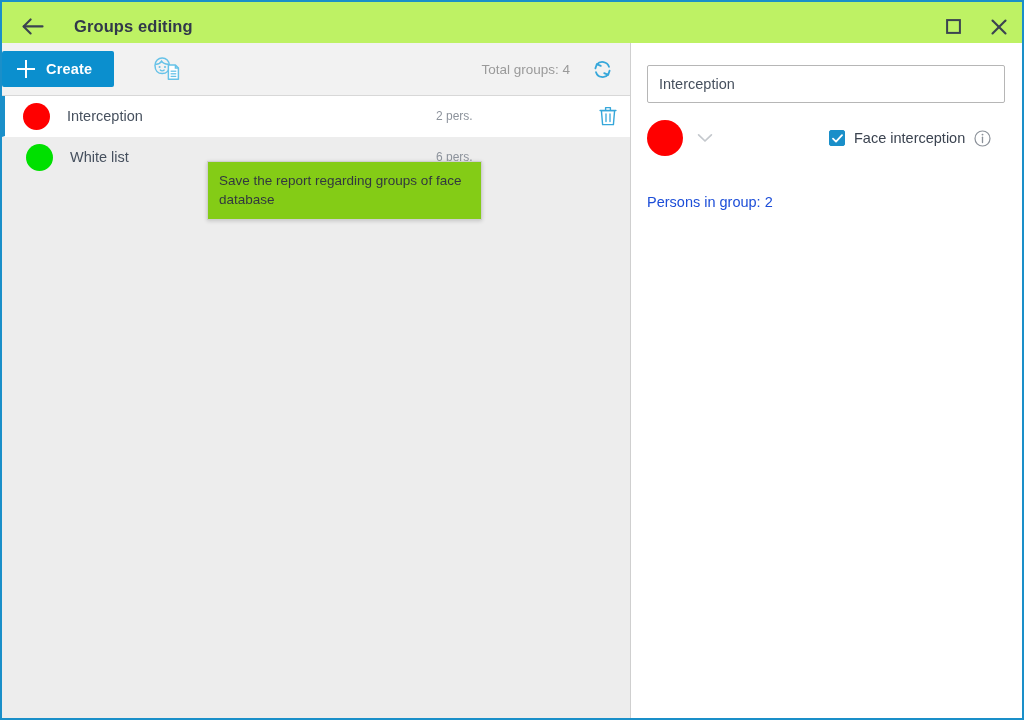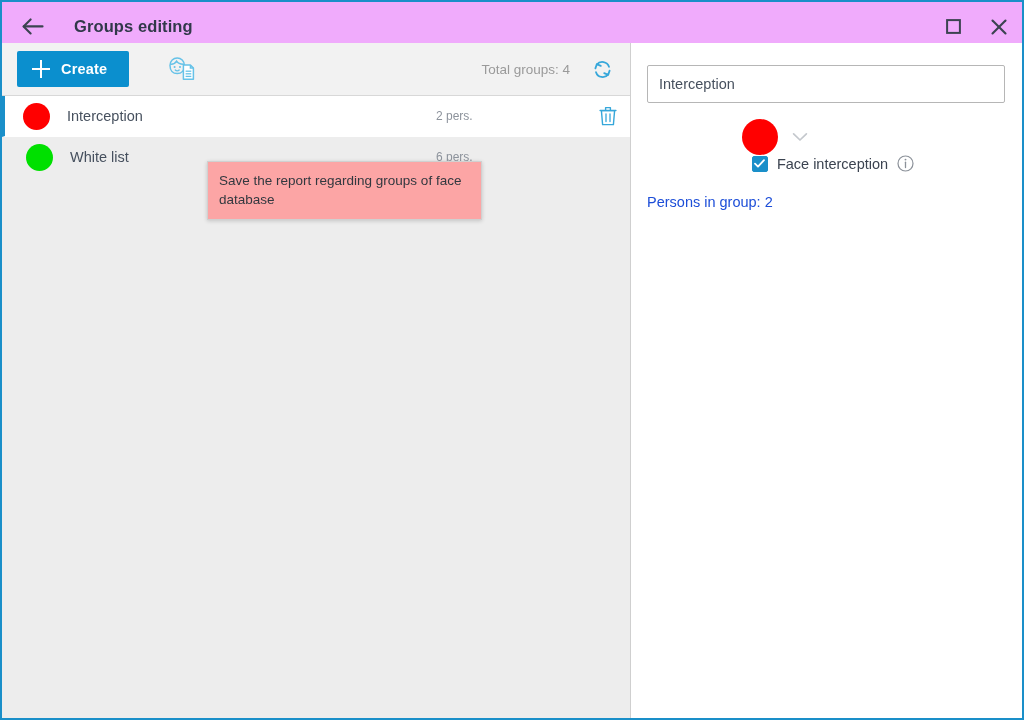--- a/index.html
+++ b/index.html
@@ -20,21 +20,21 @@
     background: #ffffff;
     display: flex;
     flex-direction: column;
     overflow: hidden;
   }
 
   
   .titlebar {
     height: 41px;
     min-height: 41px;
-    background: #f0abfc;
+    background: #bef264;
     display: flex;
     align-items: center;
     padding: 8px 0 0 14px;
     position: relative;
   }
   .back-btn {
     width: 34px;
     height: 34px;
     display: flex;
     align-items: center;
@@ -76,21 +76,21 @@
   }
 
   
   .toolbar {
     height: 53px;
     min-height: 53px;
     background: #f2f2f2;
     border-bottom: 1px solid #d8d8d8;
     display: flex;
     align-items: center;
-    padding: 0 14px 0 15px;
+    padding: 0 14px 0 0;
   }
   .create-btn {
     height: 36px;
     background: #0b8fce;
     color: #ffffff;
     border: none;
     border-radius: 2px;
     display: flex;
     align-items: center;
     gap: 11px;
@@ -187,21 +187,21 @@
     justify-content: center;
     cursor: pointer;
   }
 
   
   .tooltip {
     position: absolute;
     left: 205px;
     top: 118px;
     width: 275px;
-    background: #fca5a5;
+    background: #84cc16;
     border: 1px solid #d0d0d0;
     box-shadow: 0 1px 4px rgba(0,0,0,0.18);
     padding: 9px 11px 10px 11px;
     font-size: 13.5px;
     line-height: 1.42;
     color: #32383f;
     z-index: 50;
   }
 
   
@@ -221,21 +221,20 @@
     font-family: "Liberation Sans", sans-serif;
     background: #ffffff;
     outline: none;
   }
 
   .prop-row {
     display: flex;
     align-items: center;
     margin-top: 16px;
     height: 38px;
-    flex-direction: column;
   }
   .color-select {
     display: flex;
     align-items: center;
     gap: 14px;
     cursor: pointer;
     width: 168px;
   }
   .color-select .swatch {
     width: 36px;

